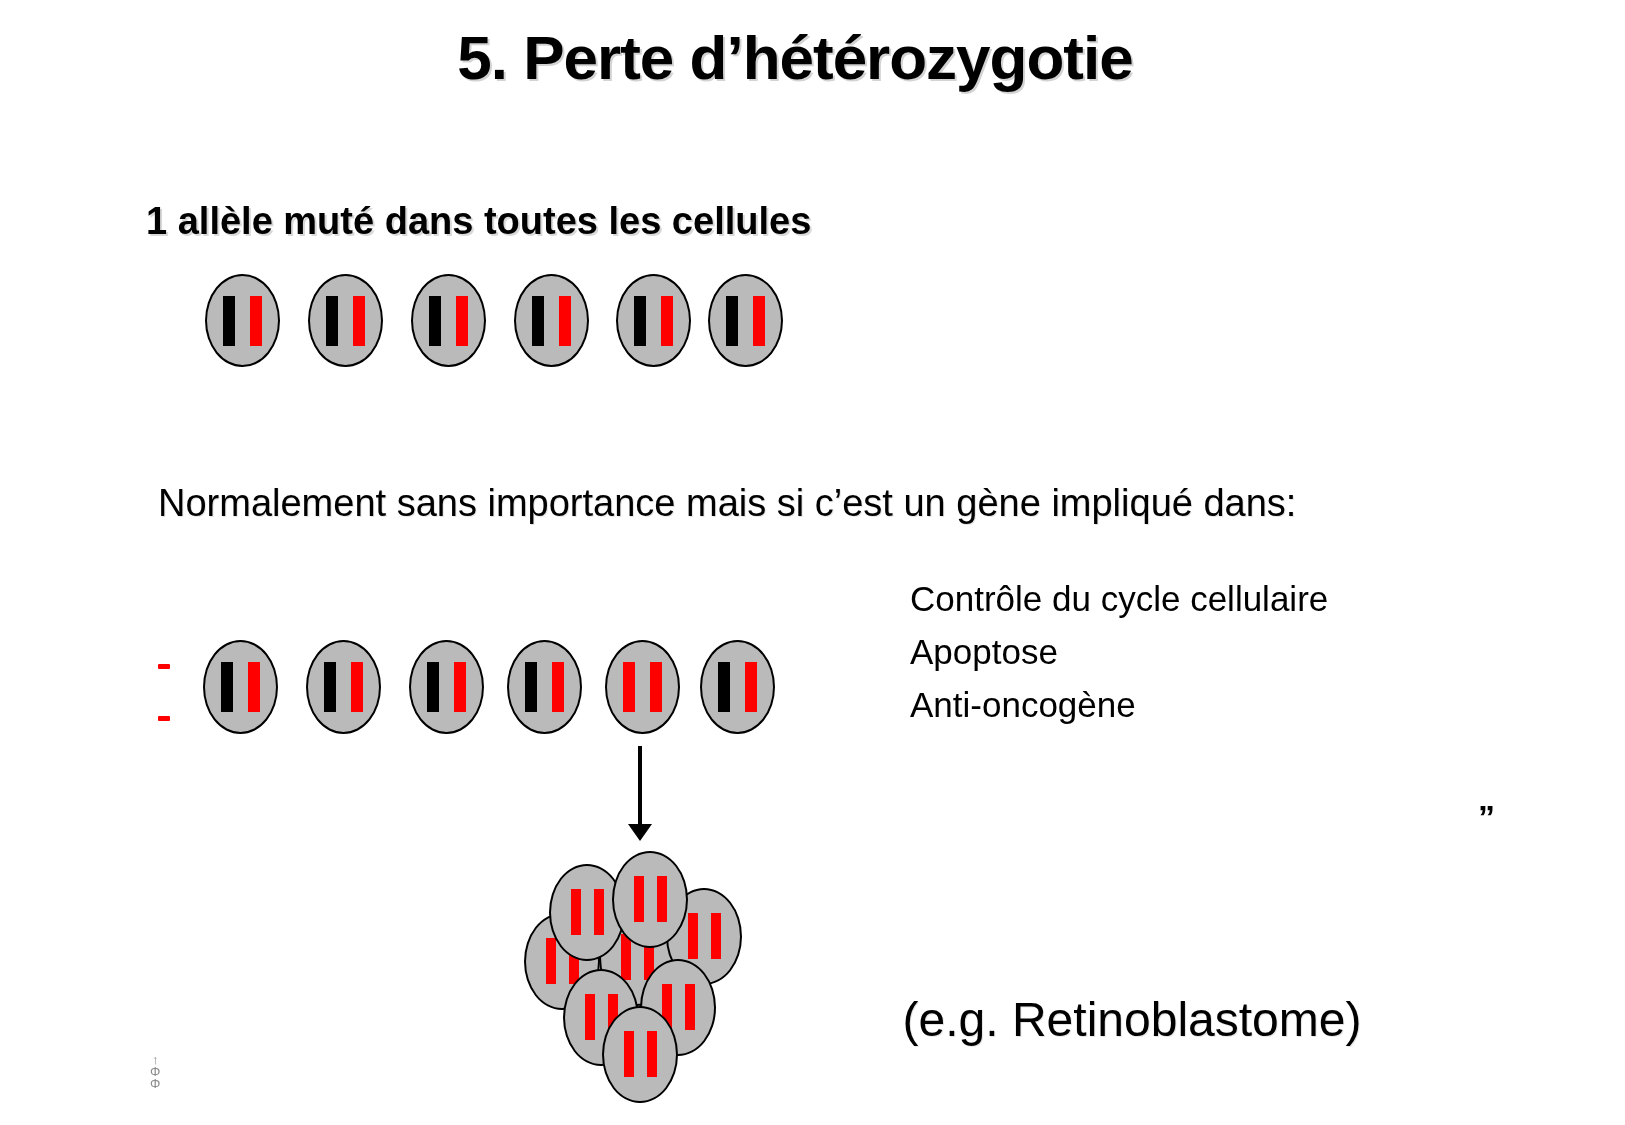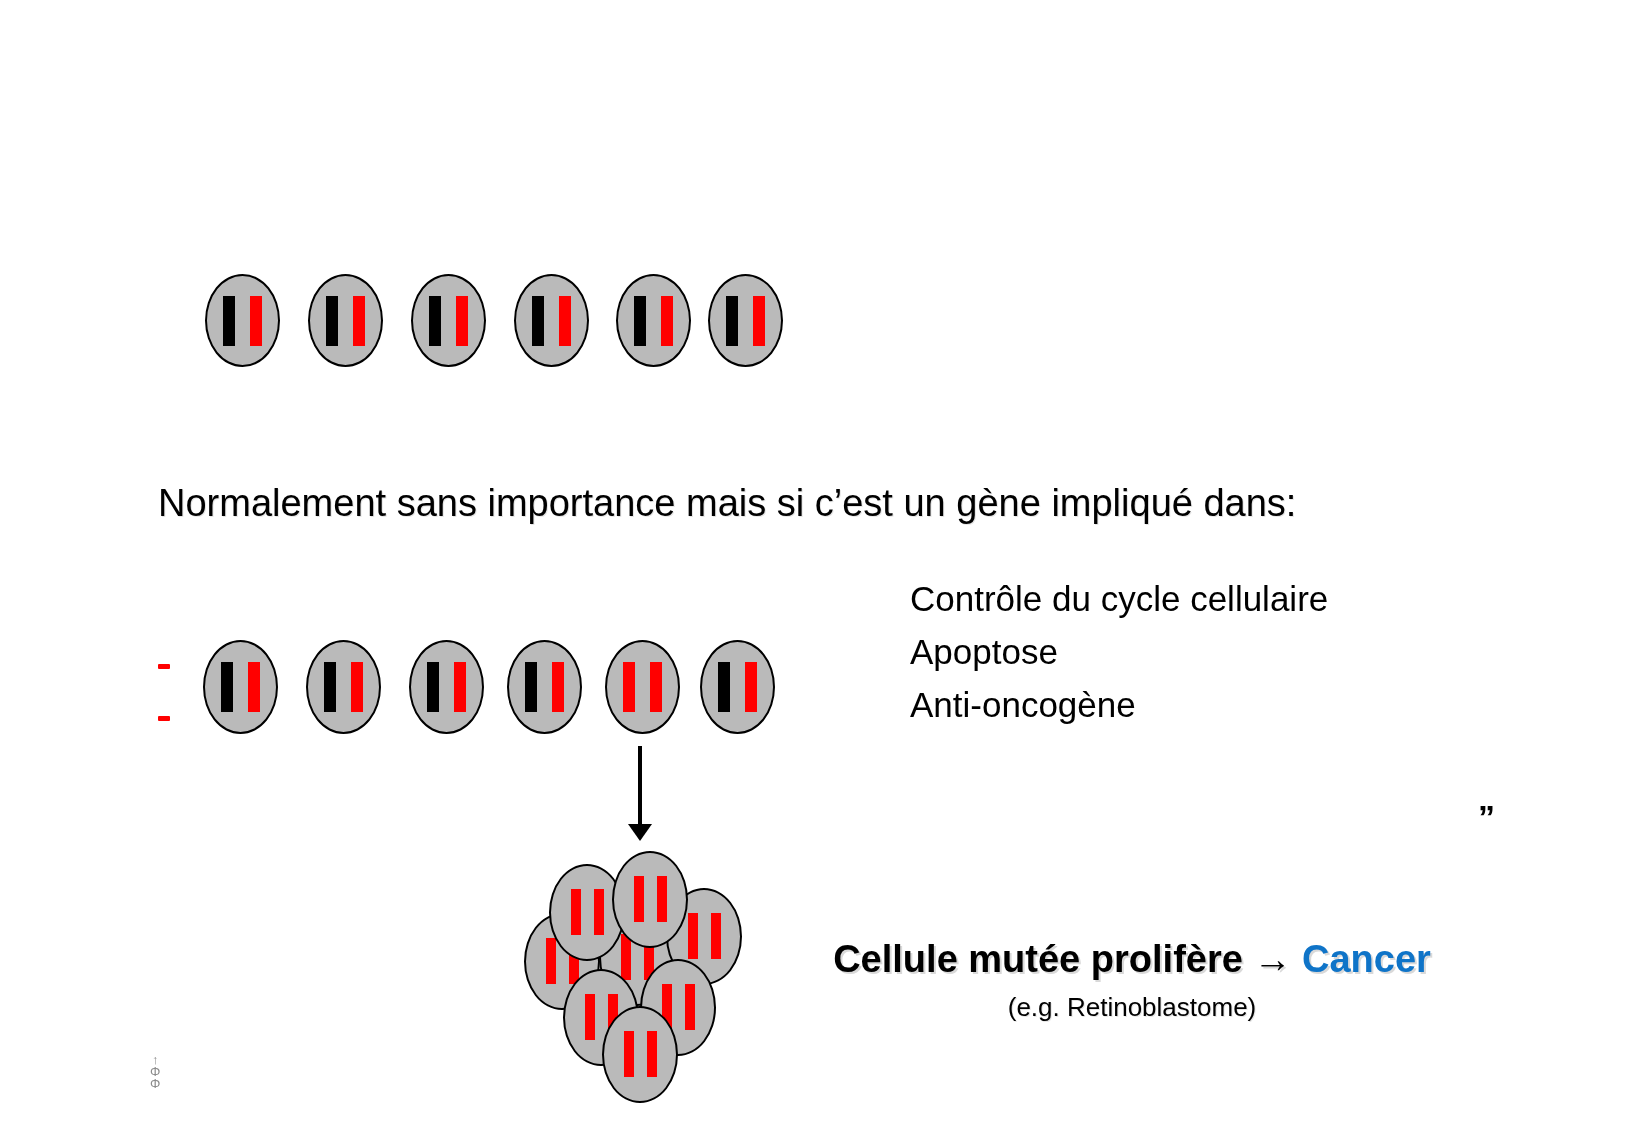--- a/index.html
+++ b/index.html
@@ -42,21 +42,21 @@
     font-size:35px;line-height:53px;font-weight:normal;
   }
   .result{
     top:938px;left:820px;width:624px;text-align:center;
     font-size:38px;font-weight:bold;
     text-shadow:2px 2px 0 rgba(128,128,128,0.3);
     white-space:nowrap;
   }
   .example{
     top:992px;left:820px;width:624px;text-align:center;
-    font-size:26px;font-weight:normal;
+    font-size:48px;font-weight:normal;
     text-shadow:1px 1px 0 rgba(150,150,150,0.25);
   }
   .quote{
     top:798px;left:1478px;
     font-size:34px;font-weight:bold;
   }
   .corner-glyphs{
     top:1054px;left:150px;
     font-size:13px;line-height:12px;color:#8c8c8c;
     display:flex;flex-direction:column;align-items:center;
@@ -70,22 +70,24 @@
   .allele{display:block;}
   .marker{position:absolute;border-radius:1px;}
   .arrow-line{position:absolute;}
   .arrow-head{position:absolute;width:0;height:0;}
 </style>
 </head>
 <body>
 
 <div id="slide">
 
-
-
+  <div class="abs title">5. Perte d’hétérozygotie</div>
+
+
+  <div class="abs h1line">1 allèle muté dans toutes les cellules</div>
 
   <div id="row1">
       <div class="cell" style="left: 204.5px; top: 274px; width: 75px; height: 93px; background: rgb(186, 186, 186); border: 2px solid rgb(0, 0, 0); gap: 15px;">
         <div class="allele" style="width: 12px; height: 50px; background: rgb(0, 0, 0);"></div>
         <div class="allele" style="width: 12px; height: 50px; background: rgb(255, 0, 0);"></div>
       </div>
       <div class="cell" style="left: 307.5px; top: 274px; width: 75px; height: 93px; background: rgb(186, 186, 186); border: 2px solid rgb(0, 0, 0); gap: 15px;">
         <div class="allele" style="width: 12px; height: 50px; background: rgb(0, 0, 0);"></div>
         <div class="allele" style="width: 12px; height: 50px; background: rgb(255, 0, 0);"></div>
       </div>
@@ -178,25 +180,20 @@
       <div class="cell" style="left: 563px; top: 968.5px; width: 76px; height: 97px; background: rgb(186, 186, 186); border: 2px solid rgb(0, 0, 0); gap: 13px;">
         <div class="allele" style="width: 10px; height: 46px; background: rgb(255, 0, 0);"></div>
         <div class="allele" style="width: 10px; height: 46px; background: rgb(255, 0, 0);"></div>
       </div>
       <div class="cell" style="left: 602px; top: 1005.5px; width: 76px; height: 97px; background: rgb(186, 186, 186); border: 2px solid rgb(0, 0, 0); gap: 13px;">
         <div class="allele" style="width: 10px; height: 46px; background: rgb(255, 0, 0);"></div>
         <div class="allele" style="width: 10px; height: 46px; background: rgb(255, 0, 0);"></div>
       </div>
     </div>
 
-  <div class="abs result">
-    <span>Cellule mutée prolifère</span>
-    <span>→</span>
-    <span id="cancer" style="color: rgb(15, 116, 200);">Cancer</span>
-  </div>
 
   <div class="abs example">(e.g. Retinoblastome)</div>
 
   <div class="abs quote">”</div>
 
   <div class="abs corner-glyphs">
     <span>↑</span>
     <span>Φ</span>
     <span>Φ</span>
   </div>

